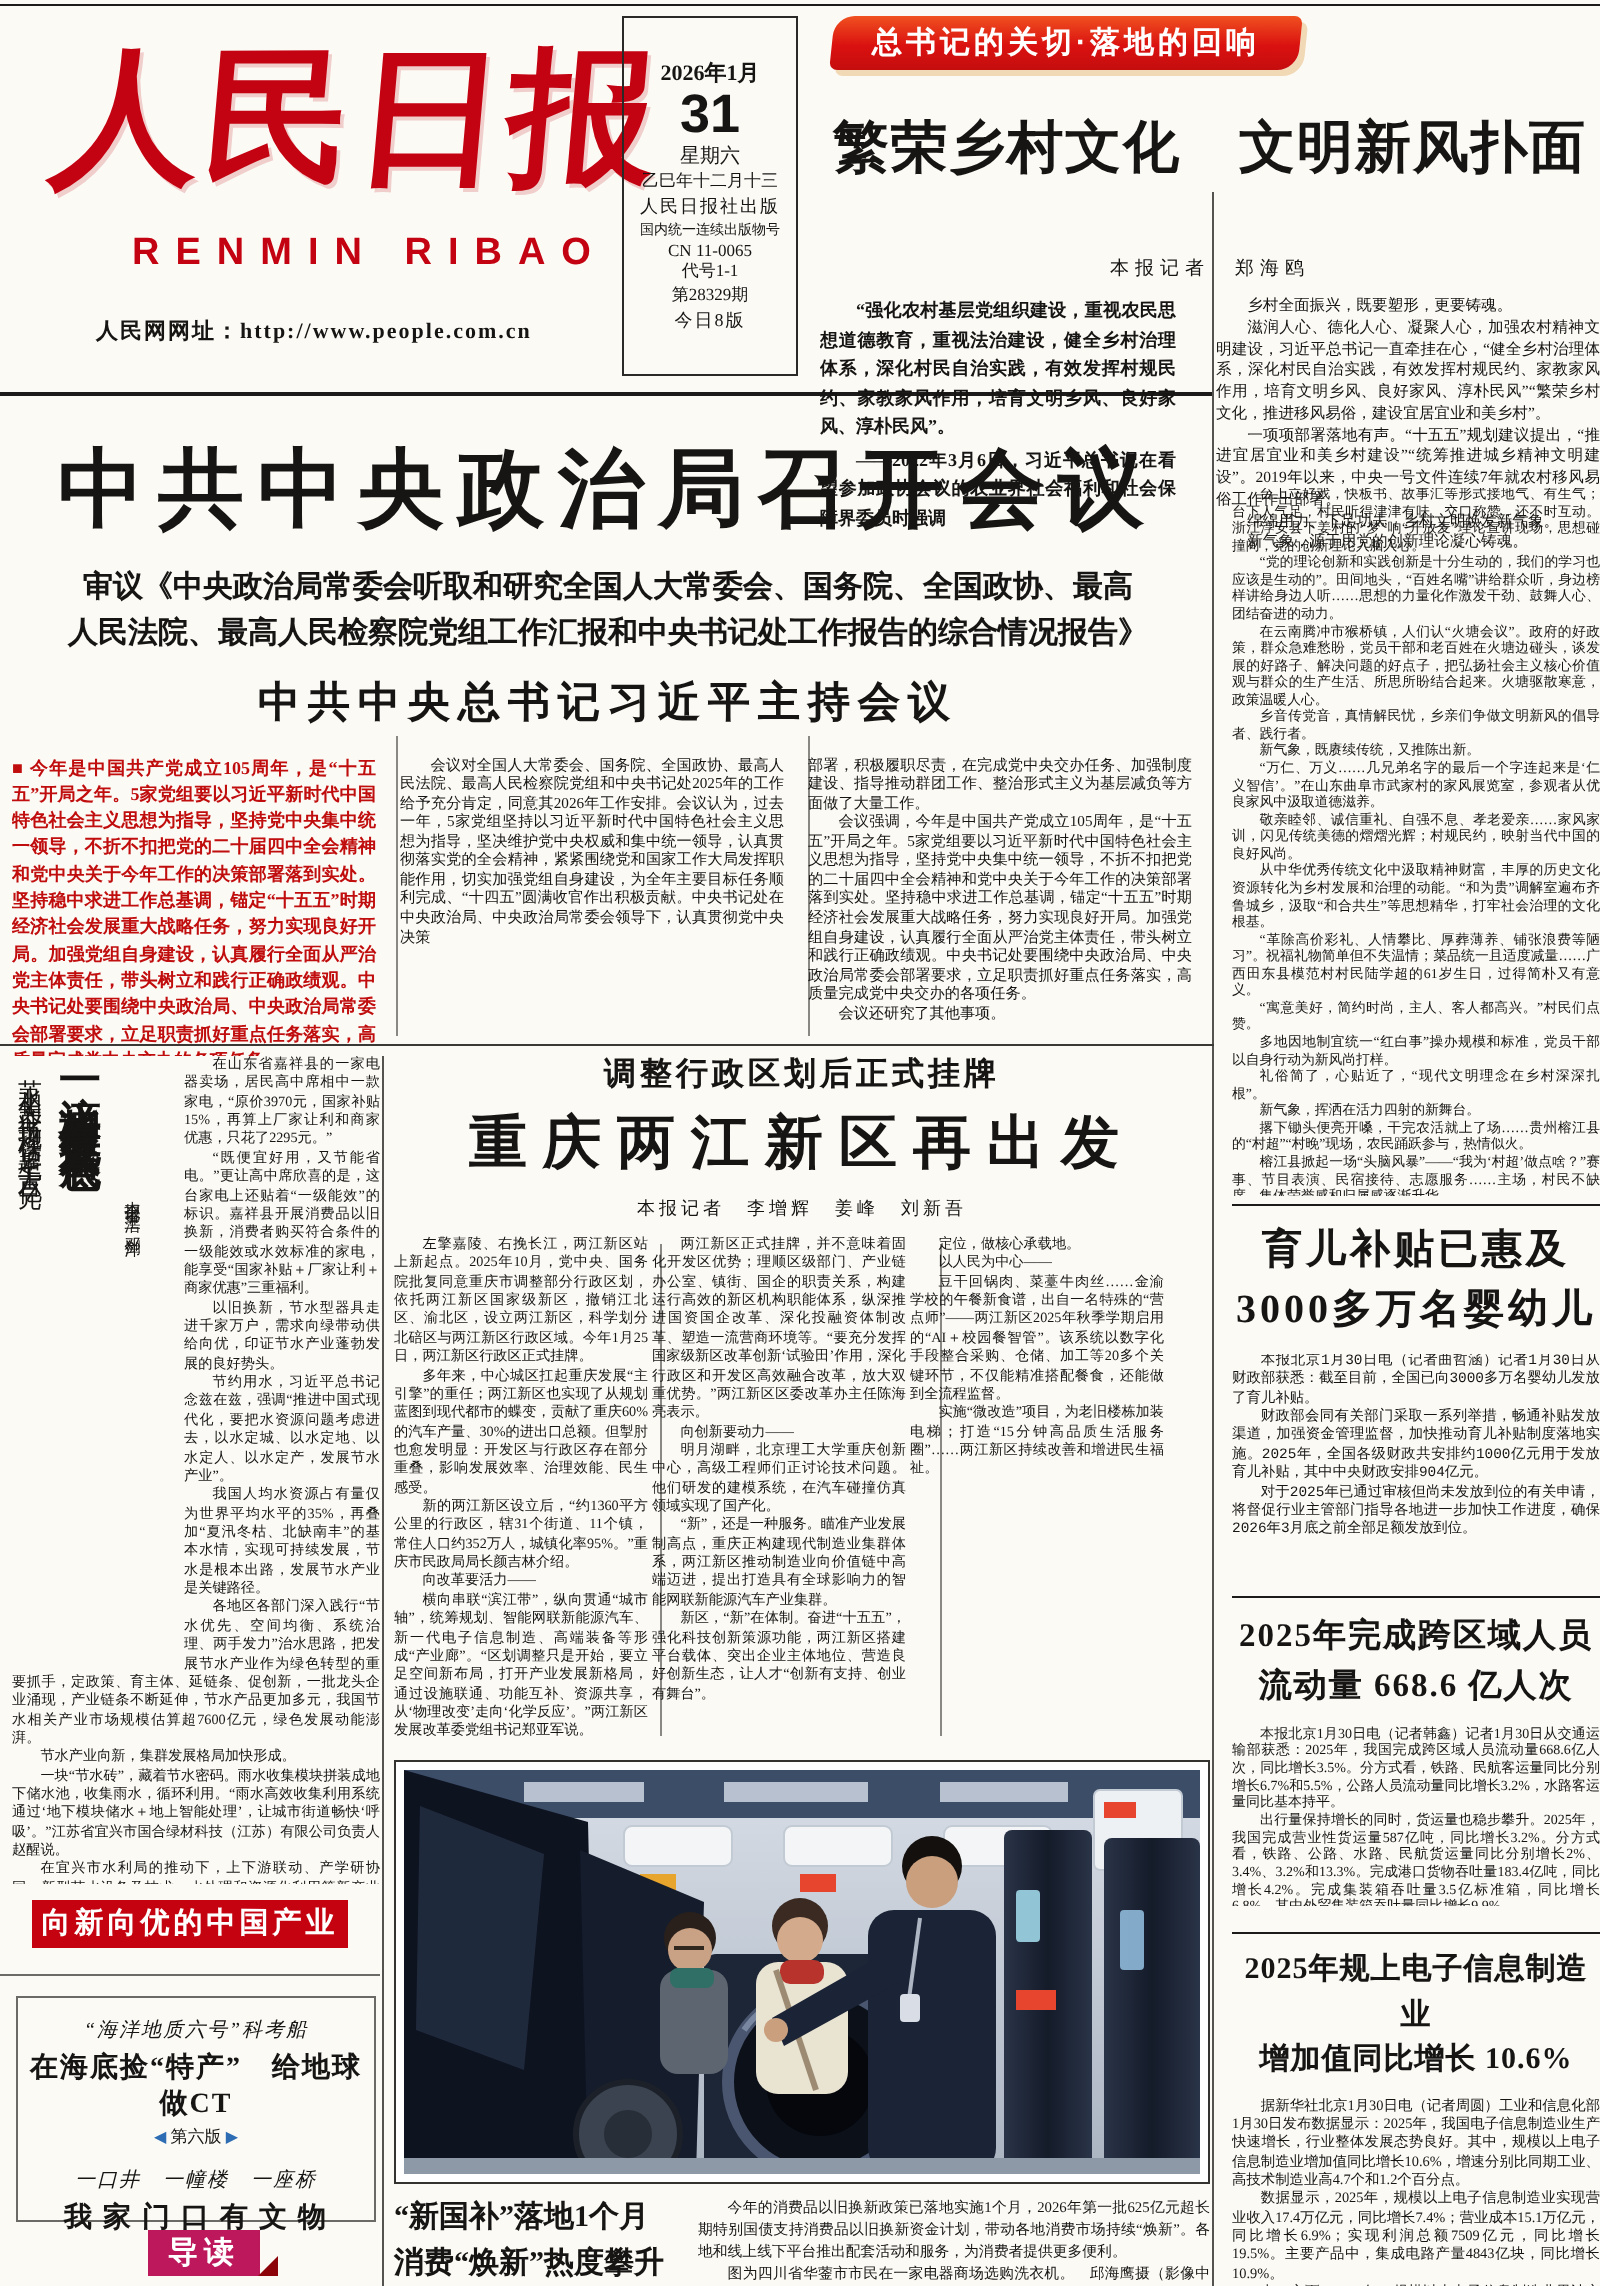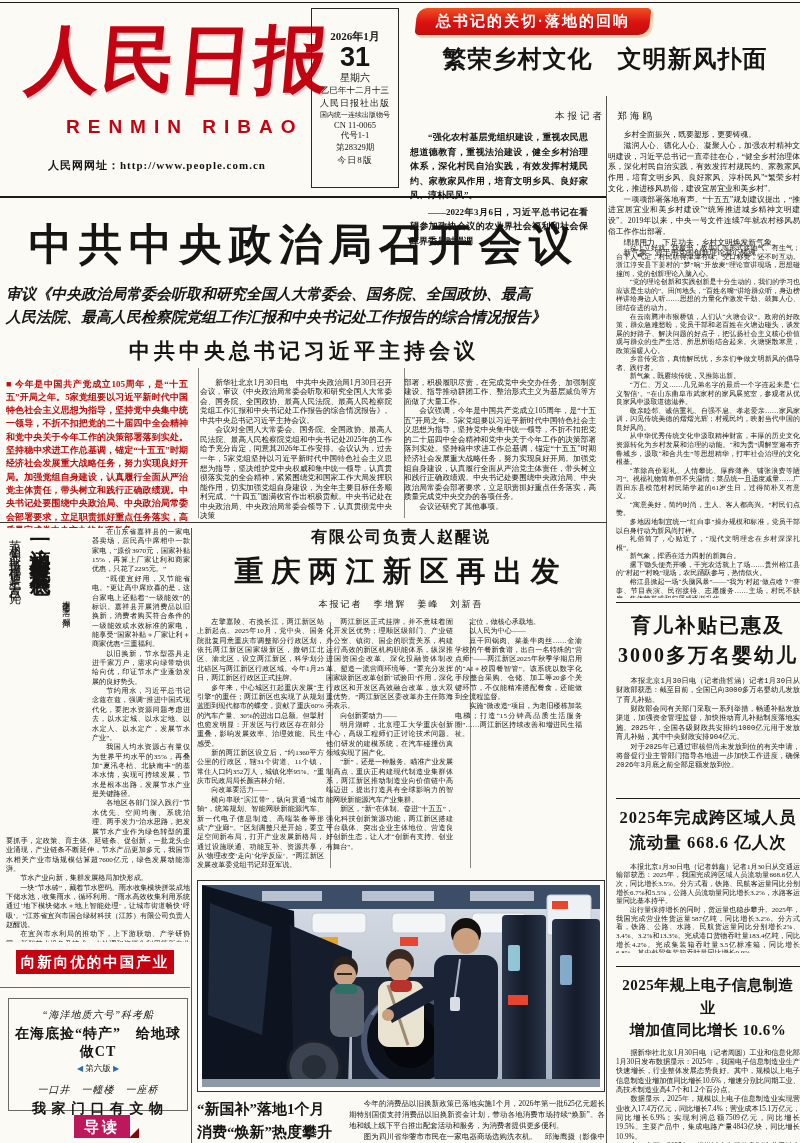--- a/index.html
+++ b/index.html
@@ -28,31 +28,31 @@
   .db-serial-label{font-size:7px;}
   .db-small{font-size:8.5px;}
 
   
   .top-story{left:410px;top:8px;width:390px;}
   .ts-banner-wrap{text-align:left;margin-left:6px;}
   .ts-banner{display:inline-block;background:linear-gradient(180deg,#f05120 0%,#da1110 55%,#c50d0e 100%);
              color:#fff;font-weight:bold;font-size:15px;padding:4px 20px;border-radius:10px 4px 10px 4px;
              transform:skewX(-6deg);letter-spacing:2px;box-shadow:3px 3px 0 0 #f2d9b6;}
   .ts-banner span{display:inline-block;transform:skewX(6deg);}
-  .ts-headline{font-weight:bold;font-size:24px;letter-spacing:1px;margin-top:8px;text-align:center;white-space:nowrap;}
+  .ts-headline{font-weight:bold;font-size:28px;letter-spacing:1px;margin-top:20px;text-align:center;white-space:nowrap;}
   .ts-byline{text-align:center;font-size:9.5px;letter-spacing:3px;margin:5px 0 7px;}
   .ts-cols{display:flex;gap:20px;height:142px;overflow:hidden;}
   .ts-quote{width:178px;font-weight:bold;font-size:9px;line-height:1.62;}
   .ts-quote .para{margin-bottom:2px;}
   .ts-col2{flex:1;font-size:7.8px;line-height:1.38;}
 
   
   .politburo{left:6px;top:206px;width:596px;}
   .pb-h1{font-weight:bold;font-size:43px;letter-spacing:7px;text-align:center;white-space:nowrap;margin-top:10px;}
-  .pb-sub{font-weight:bold;font-size:15px;text-align:left;line-height:1.55;white-space:nowrap;margin-top:8px;font-style:italic;}
+  .pb-sub{font-weight:bold;font-size:15px;text-align:center;line-height:1.55;white-space:nowrap;margin-top:8px;}
   .pb-sub2{font-weight:bold;font-size:21px;letter-spacing:4px;text-align:center;margin-top:8px;}
   .pb-cols{display:flex;margin-top:13px;height:150px;overflow:hidden;}
   .pb-summary{width:182px;margin-right:12px;color:#c00d0d;font-weight:bold;font-size:9px;line-height:1.48;text-align:justify;}
   .pb-summary::before{content:"■ ";font-size:9px;}
   .pb-col{width:192px;margin-right:12px;font-size:7.6px;line-height:1.26;}
   .pb-col:last-child{margin-right:0;}
   .no-indent{text-indent:0;text-align:justify;}
 
   
   .water{left:6px;top:528px;width:184px;height:414px;overflow:hidden;}
@@ -160,21 +160,20 @@
   </div>
 
   <div class="abs politburo">
     <div class="pb-h1 sans">中共中央政治局召开会议</div>
     <div class="pb-sub sans">审议《中央政治局常委会听取和研究全国人大常委会、国务院、全国政协、最高</div>
     <div class="pb-sub sans" style="margin-top:0;">人民法院、最高人民检察院党组工作汇报和中央书记处工作报告的综合情况报告》</div>
     <div class="pb-sub2 sans">中共中央总书记习近平主持会议</div>
     <div class="pb-cols">
       <div class="pb-summary">今年是中国共产党成立105周年，是“十五五”开局之年。5家党组要以习近平新时代中国特色社会主义思想为指导，坚持党中央集中统一领导，不折不扣把党的二十届四中全会精神和党中央关于今年工作的决策部署落到实处。坚持稳中求进工作总基调，锚定“十五五”时期经济社会发展重大战略任务，努力实现良好开局。加强党组自身建设，认真履行全面从严治党主体责任，带头树立和践行正确政绩观。中央书记处要围绕中央政治局、中央政治局常委会部署要求，立足职责抓好重点任务落实，高质量完成党中央交办的各项任务</div>
       <div class="pb-col">
-          <p class="para">新华社北京1月30日电　中共中央政治局1月30日召开会议，审议《中央政治局常委会听取和研究全国人大常委会、国务院、全国政协、最高人民法院、最高人民检察院党组工作汇报和中央书记处工作报告的综合情况报告》。中共中央总书记习近平主持会议。</p>
           <p class="para">会议对全国人大常委会、国务院、全国政协、最高人民法院、最高人民检察院党组和中央书记处2025年的工作给予充分肯定，同意其2026年工作安排。会议认为，过去一年，5家党组坚持以习近平新时代中国特色社会主义思想为指导，坚决维护党中央权威和集中统一领导，认真贯彻落实党的全会精神，紧紧围绕党和国家工作大局发挥职能作用，切实加强党组自身建设，为全年主要目标任务顺利完成、“十四五”圆满收官作出积极贡献。中央书记处在中央政治局、中央政治局常委会领导下，认真贯彻党中央决策</p>
         </div>
       <div class="pb-col">
         <p class="no-indent">部署，积极履职尽责，在完成党中央交办任务、加强制度建设、指导推动群团工作、整治形式主义为基层减负等方面做了大量工作。</p>
         <span><p class="para">会议强调，今年是中国共产党成立105周年，是“十五五”开局之年。5家党组要以习近平新时代中国特色社会主义思想为指导，坚持党中央集中统一领导，不折不扣把党的二十届四中全会精神和党中央关于今年工作的决策部署落到实处。坚持稳中求进工作总基调，锚定“十五五”时期经济社会发展重大战略任务，努力实现良好开局。加强党组自身建设，认真履行全面从严治党主体责任，带头树立和践行正确政绩观。中央书记处要围绕中央政治局、中央政治局常委会部署要求，立足职责抓好重点任务落实，高质量完成党中央交办的各项任务。</p><p class="para">会议还研究了其他事项。</p></span>
       </div>
     </div>
   </div>
 
   <div class="abs water">
@@ -203,21 +202,21 @@
     <div class="g-title">我 家 门 口 有 文 物</div>
     <div class="g-pager">
       <span class="g-arrow">◀</span>
       <span>第七版</span>
       <span class="g-arrow">▶</span>
     </div>
   </div>
   <div class="abs guide-tag sans">导读</div>
 
   <div class="abs chongqing">
-    <div class="cq-kicker sans">有限公司负责人赵醒说</div>
+    <div class="cq-kicker sans">调整行政区划后正式挂牌</div>
     <div class="cq-headline">重庆两江新区再出发</div>
     <div class="cq-byline">本报记者　李增辉　姜峰　刘新吾</div>
     <div class="cq-cols">
       <div class="cq-col">
           <p class="para">左擎嘉陵、右挽长江，两江新区站上新起点。2025年10月，党中央、国务院批复同意重庆市调整部分行政区划，依托两江新区国家级新区，撤销江北区、渝北区，设立两江新区，科学划分北碚区与两江新区行政区域。今年1月25日，两江新区行政区正式挂牌。</p>
           <p class="para">多年来，中心城区扛起重庆发展“主引擎”的重任；两江新区也实现了从规划蓝图到现代都市的蝶变，贡献了重庆60%的汽车产量、30%的进出口总额。但掣肘也愈发明显：开发区与行政区存在部分重叠，影响发展效率、治理效能、民生感受。</p>
           <p class="para">新的两江新区设立后，“约1360平方公里的行政区，辖31个街道、11个镇，常住人口约352万人，城镇化率95%。”重庆市民政局局长颜吉林介绍。</p>
           <p class="para">向改革要活力——</p>
           <p class="para">横向串联“滨江带”，纵向贯通“城市轴”，统筹规划、智能网联新能源汽车、新一代电子信息制造、高端装备等形成“产业廊”。“区划调整只是开始，要立足空间新布局，打开产业发展新格局，通过设施联通、功能互补、资源共享，从‘物理改变’走向‘化学反应’。”两江新区发展改革委党组书记郑亚军说。</p>
         </div>

